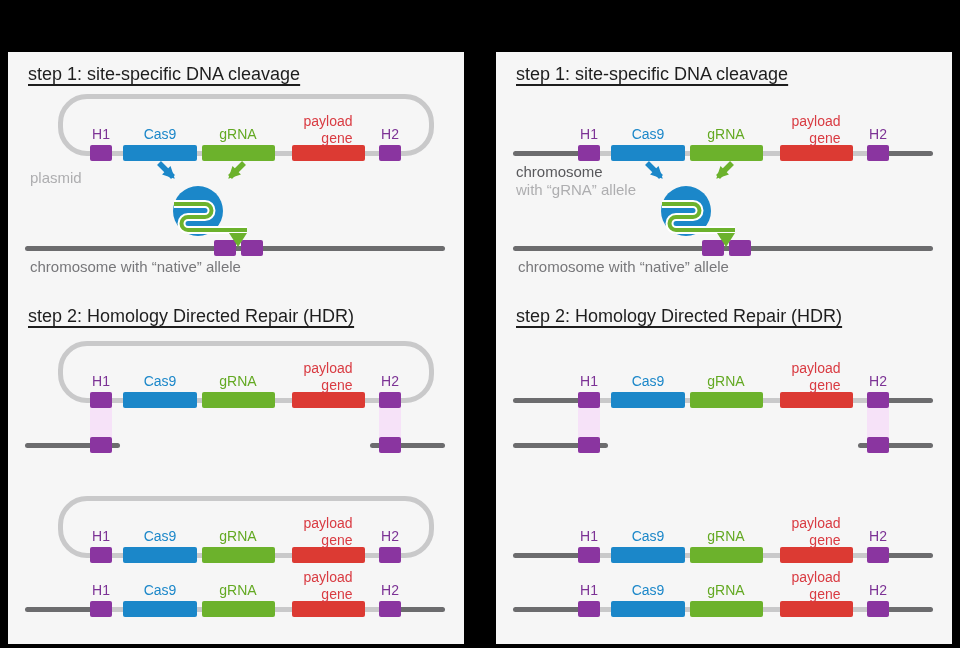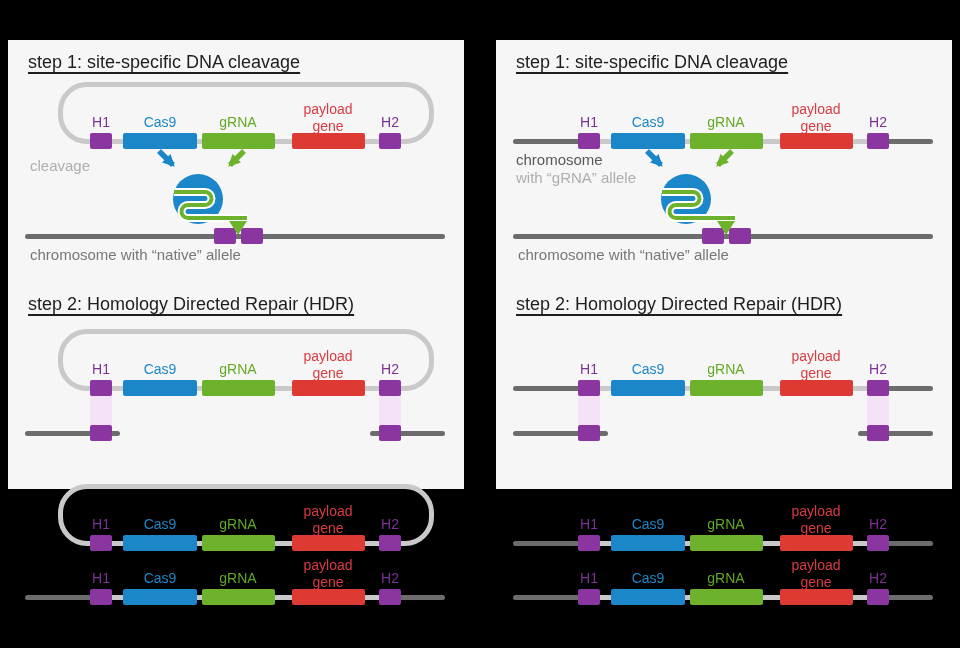--- a/index.html
+++ b/index.html
@@ -7,21 +7,21 @@
     --purple:#8a35a0; --purple-label:#7c3295;
     --blue:#1b87c9; --green:#6cb22c; --green-label:#63a922;
     --red:#dc3a33; --red-label:#d93b42;
     --lgray:#c9c9ca; --dgray:#6c6c6e; --pink:#f6e2f8;
     --heading:#1e1e1e; --caption-gray:#77777a;
     --caption-lightgray:#aeaeb0; --caption-darkgray:#58585b;
   }
   html,body{margin:0;padding:0}
   body{font-family:"Liberation Sans", "DejaVu Sans", sans-serif;}
   .stage{position:relative;width:960px;height:648px;background:var(--outer-bg);overflow:hidden}
-  .panel{position:absolute;top:40px;width:456px;height:449px;background:var(--panel-bg)}
+  .panel{position:absolute;top:52px;width:456px;height:592px;background:var(--panel-bg)}
   .heading{position:absolute;left:20px;font-size:18px;color:var(--heading);white-space:nowrap;
            text-decoration:underline;text-decoration-thickness:1.5px;text-underline-offset:4px}
   .row{position:absolute;left:0;width:456px;height:0}
   .plasmid{position:absolute;left:50px;top:-59px;width:366px;height:52px;
            border:5px solid var(--lgray);border-radius:29px;z-index:1}
   .chrom{position:absolute;top:-2.5px;height:5px;background:var(--dgray);border-radius:2.5px;z-index:1}
   .chrom.full{left:17px;width:420px}
   .chrom.mid{left:92px;width:291px;background:var(--lgray)}
   .chrom.seg-left{left:17px;width:95px}
   .chrom.seg-right{left:362px;width:75px}
@@ -29,21 +29,21 @@
   .gbox.h{width:22px;background:var(--purple)}
   .pos-h1{left:82px}
   .pos-cas9{left:115px;width:74px;background:var(--blue)}
   .pos-grna{left:194px;width:73px;background:var(--green)}
   .pos-payload{left:284px;width:73px;background:var(--red)}
   .pos-h2{left:371px}
   .cut{position:absolute;top:-8px;width:22px;height:16px;background:var(--purple);border-radius:2px;z-index:2}
   .cut.a{left:206px}.cut.b{left:233px}
   .glabel{position:absolute;top:-27px;font-size:14px;line-height:16px;transform:translateX(-50%);
           white-space:nowrap;z-index:3}
-  .glabel.two{top:-40px;line-height:17px;text-align:center}
+  .glabel.two{top:-40px;line-height:17px;text-align:right}
   .lx-h1{left:93px}.lx-cas9{left:152px}.lx-grna{left:230px}.lx-payload{left:320px}.lx-h2{left:382px}
   .c-purple{color:var(--purple-label)}.c-blue{color:var(--blue)}
   .c-green{color:var(--green-label)}.c-red{color:var(--red-label)}
   .homology{position:absolute;width:22px;top:340px;height:61px;background:var(--pink);z-index:0}
   .homology.h1{left:82px}.homology.h2{left:371px}
   .caption{position:absolute;font-size:15px;white-space:nowrap}
   .complex{position:absolute;left:140px;top:107px;z-index:4}
 </style>
 </head>
 <body>
@@ -61,21 +61,21 @@
       <div class="gbox pos-grna"></div>
       <div class="gbox pos-payload"></div>
       <div class="gbox h pos-h2"></div>
       <div class="glabel c-purple lx-h1">H1</div>
       <div class="glabel c-blue lx-cas9">Cas9</div>
       <div class="glabel c-green lx-grna">gRNA</div>
       <div class="glabel two c-red lx-payload"><span>payload</span><br><span>gene</span></div>
       <div class="glabel c-purple lx-h2">H2</div>
     </div>
 
-    <div class="caption" style="left:22px;top:117px;color:var(--caption-lightgray)">cleavage</div>
+    <div class="caption" style="left:22px;top:117px;color:var(--caption-lightgray)">plasmid</div>
 
     <svg class="complex" width="120" height="92" viewBox="0 0 120 92">
       <defs>
         <marker id="abL" markerUnits="userSpaceOnUse" markerWidth="16" markerHeight="16" refX="11" refY="8" orient="auto">
           <path d="M1.5,2 L13.5,8 L1.5,14 Z" fill="#1b87c9"></path>
         </marker>
         <marker id="agL" markerUnits="userSpaceOnUse" markerWidth="16" markerHeight="16" refX="11" refY="8" orient="auto">
           <path d="M1.5,2 L13.5,8 L1.5,14 Z" fill="#6cb22c"></path>
         </marker>
       </defs>

